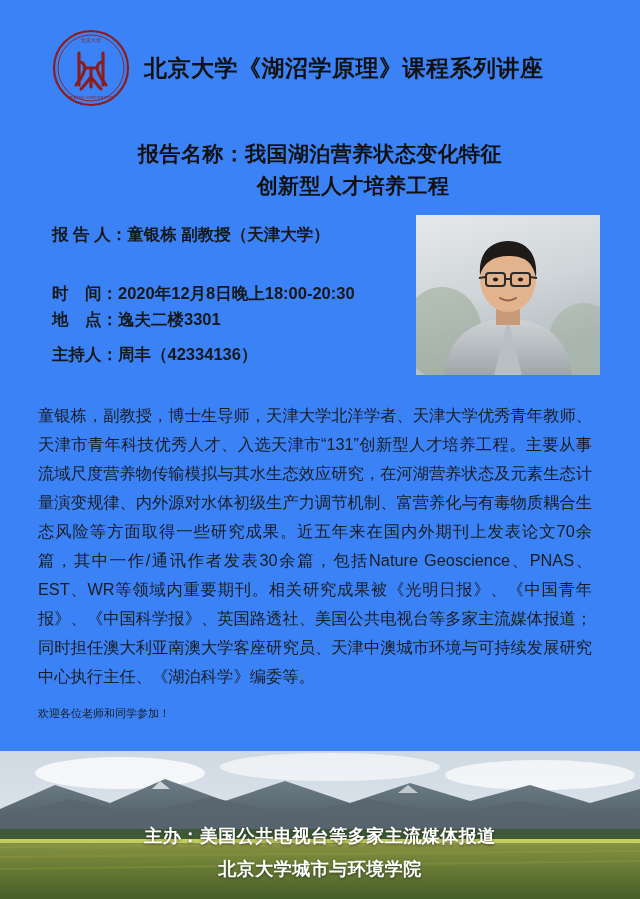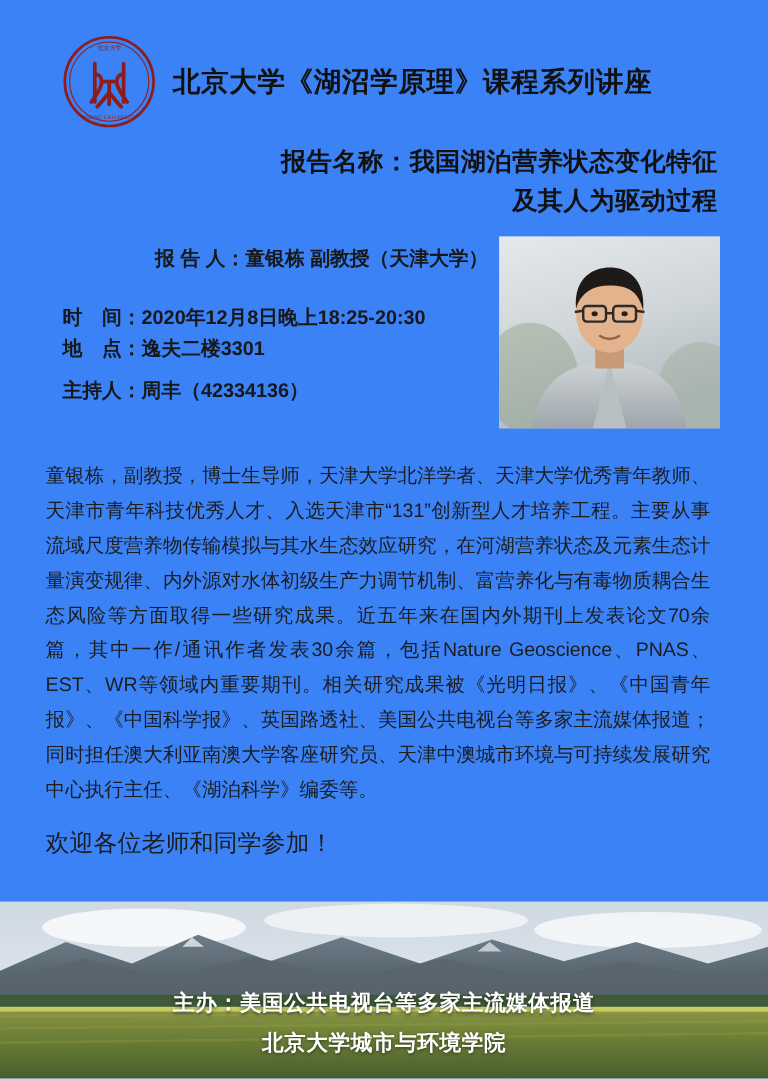--- a/index.html
+++ b/index.html
@@ -35,26 +35,26 @@
     font-size: 23px;
     font-weight: bold;
     color: #111111;
     letter-spacing: 0.5px;
     margin-left: 14px;
     white-space: nowrap;
   }
 
   
   .talk-title {
-    text-align: right;
+    text-align: center;
     font-size: 21px;
     font-weight: bold;
     color: #111111;
     line-height: 1.5;
-    margin: 12px 42px 0 42px;
+    margin: 30px 42px 0 42px;
     letter-spacing: 0.4px;
   }
   .talk-title .line2 {
     display: block;
     padding-left: 66px;
   }
 
   
   .info-area {
     position: relative;
@@ -65,21 +65,21 @@
   .info-lines {
     width: 355px;
   }
   .info-line {
     font-size: 16.5px;
     font-weight: bold;
     color: #16181a;
     line-height: 1.42;
     white-space: nowrap;
   }
-  .info-line.speaker { margin-bottom: 26px; text-align: right; }
+  .info-line.speaker { margin-bottom: 36px; }
   .info-line.time { margin-bottom: 2px; }
   .info-line.place { margin-bottom: 12px; }
 
   .photo {
     position: absolute;
     right: 40px;
     top: -8px;
     width: 184px;
     height: 160px;
     overflow: hidden;
@@ -91,21 +91,21 @@
   .bio {
     margin: 18px 48px 0 38px;
     font-size: 16.3px;
     line-height: 1.78;
     color: #1b1d1f;
     text-align: justify;
     text-justify: inter-ideograph;
   }
   .welcome {
     margin: 14px 36px 0 38px;
-    font-size: 20px;
+    font-size: 11px;
     color: #1b1d1f;
     line-height: 1.6;
   }
 
   
   .footer {
     position: absolute;
     left: 0;
     bottom: 0;
     width: 640px;
@@ -162,27 +162,27 @@
         <g fill="#8c1d1d">
           <text x="39" y="70" font-size="4.6" text-anchor="middle" font-family="'Liberation Serif',serif">PEKING UNIVERSITY</text>
         </g>
       </svg>
     </div>
     <div class="header-title">北京大学《湖沼学原理》课程系列讲座</div>
   </div>
 
   <div class="talk-title">
     <span>报告名称：我国湖泊营养状态变化特征</span>
-    <span class="line2">及其人为驱动过程</span>
+    <span class="line2">创新型人才培养工程</span>
   </div>
 
   <div class="info-area">
     <div class="info-lines">
       <div class="info-line speaker">报 告 人：童银栋 副教授（天津大学）</div>
-      <div class="info-line time">时　间：2020年12月8日晚上18:25-20:30</div>
+      <div class="info-line time">时　间：2020年12月8日晚上18:00-20:30</div>
       <div class="info-line place">地　点：逸夫二楼3301</div>
       <div class="info-line host">主持人：周丰（42334136）</div>
     </div>
 
     <div class="photo">
       <svg width="184" height="160" viewBox="0 0 184 160" aria-hidden="true">
         <defs>
           <linearGradient id="bgG" x1="0" y1="0" x2="0.3" y2="1">
             <stop offset="0%" stop-color="#e6e9ea"></stop>
             <stop offset="55%" stop-color="#cfd5d8"></stop>

